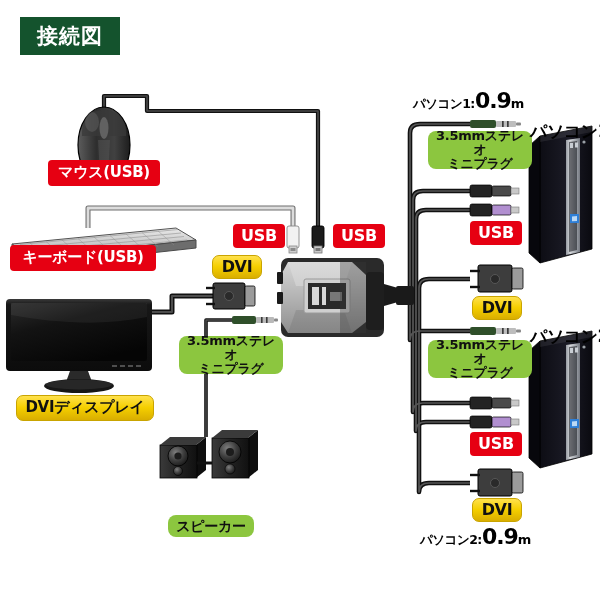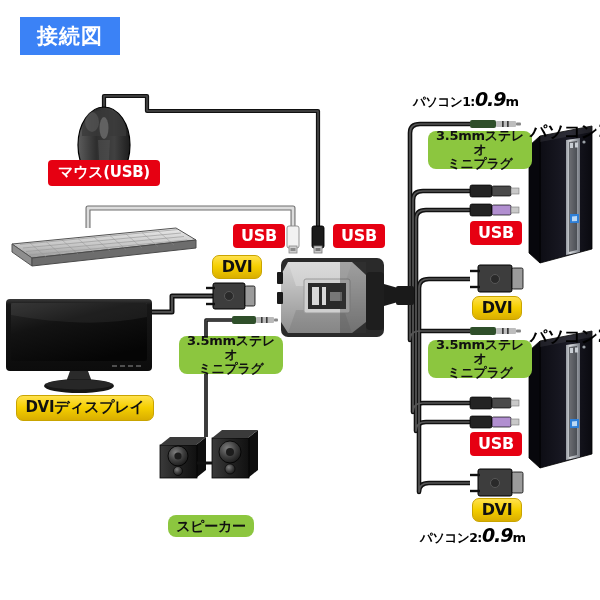--- a/index.html
+++ b/index.html
@@ -15,27 +15,27 @@
        align-items:center;justify-content:center;
        text-align:center;line-height:1.06;white-space:pre-line;
        font-weight:bold;letter-spacing:-0.02em;}
 
   .lbl-red{background:#e60012;color:#ffffff;border-radius:4px;}
   .lbl-yellow{background:linear-gradient(180deg,#ffe14d 0%,#f5cf00 48%,#d9ae00 100%);
               color:#111111;border-radius:7px;border:1px solid #c9a400;}
   .lbl-green{background:#8cc63f;color:#111111;border-radius:8px;}
 
   .header-box{position:absolute;left:20px;top:17px;width:100px;height:38px;
-      background:#3b82f6;color:#ffffff;display:flex;align-items:center;
+      background:#14532d;color:#ffffff;display:flex;align-items:center;
       justify-content:center;font-size:21px;font-weight:bold;letter-spacing:1px;}
 
   .dist{position:absolute;color:#000;font-weight:bold;white-space:nowrap;
         display:flex;align-items:baseline;}
   .dist .d-pre{font-size:12.5px;letter-spacing:-0.5px;}
-  .dist .d-num{font-size:19px;letter-spacing:-1px;font-style:italic;}
+  .dist .d-num{font-size:22px;letter-spacing:-1px;}
   .dist .d-unit{font-size:13px;}
 
   .pcname{position:absolute;color:#000;font-size:17px;font-weight:bold;
           white-space:nowrap;letter-spacing:-0.5px;}
 </style>
 </head>
 <body>
 
 <div id="stage">
 
@@ -333,20 +333,21 @@
       <rect x="570" y="419" width="9" height="9" fill="#2f7fd6"></rect>
       <path d="M572,421.5 L577,421 L577,426 L572,426.2 Z" fill="#bcd9f5"></path>
       <path d="M540,341 L592,331 L592,337 L540,347 Z" fill="#ffffff" opacity="0.08"></path>
     </g>
   </svg>
 
   <div class="header-box">接続図</div>
 
   <div class="lbl lbl-red" style="left:48px;top:160px;width:112px;height:26px;font-size:15px;">マウス(USB)</div>
 
+  <div class="lbl lbl-red" style="left:10px;top:245px;width:146px;height:26px;font-size:15px;">キーボード(USB)</div>
 
   <div class="lbl lbl-yellow" style="left:16px;top:395px;width:138px;height:26px;font-size:15px;border-radius:7px;">DVIディスプレイ</div>
 
   <div class="lbl lbl-green" style="left:168px;top:515px;width:86px;height:22px;font-size:14px;">スピーカー</div>
 
   <div class="lbl lbl-red" style="left:233px;top:224px;width:52px;height:24px;font-size:16px;">USB</div>
 
   <div class="lbl lbl-red" style="left:333px;top:224px;width:52px;height:24px;font-size:16px;">USB</div>
 
   <div class="lbl lbl-yellow" style="left:212px;top:255px;width:50px;height:24px;font-size:16px;">DVI</div>

